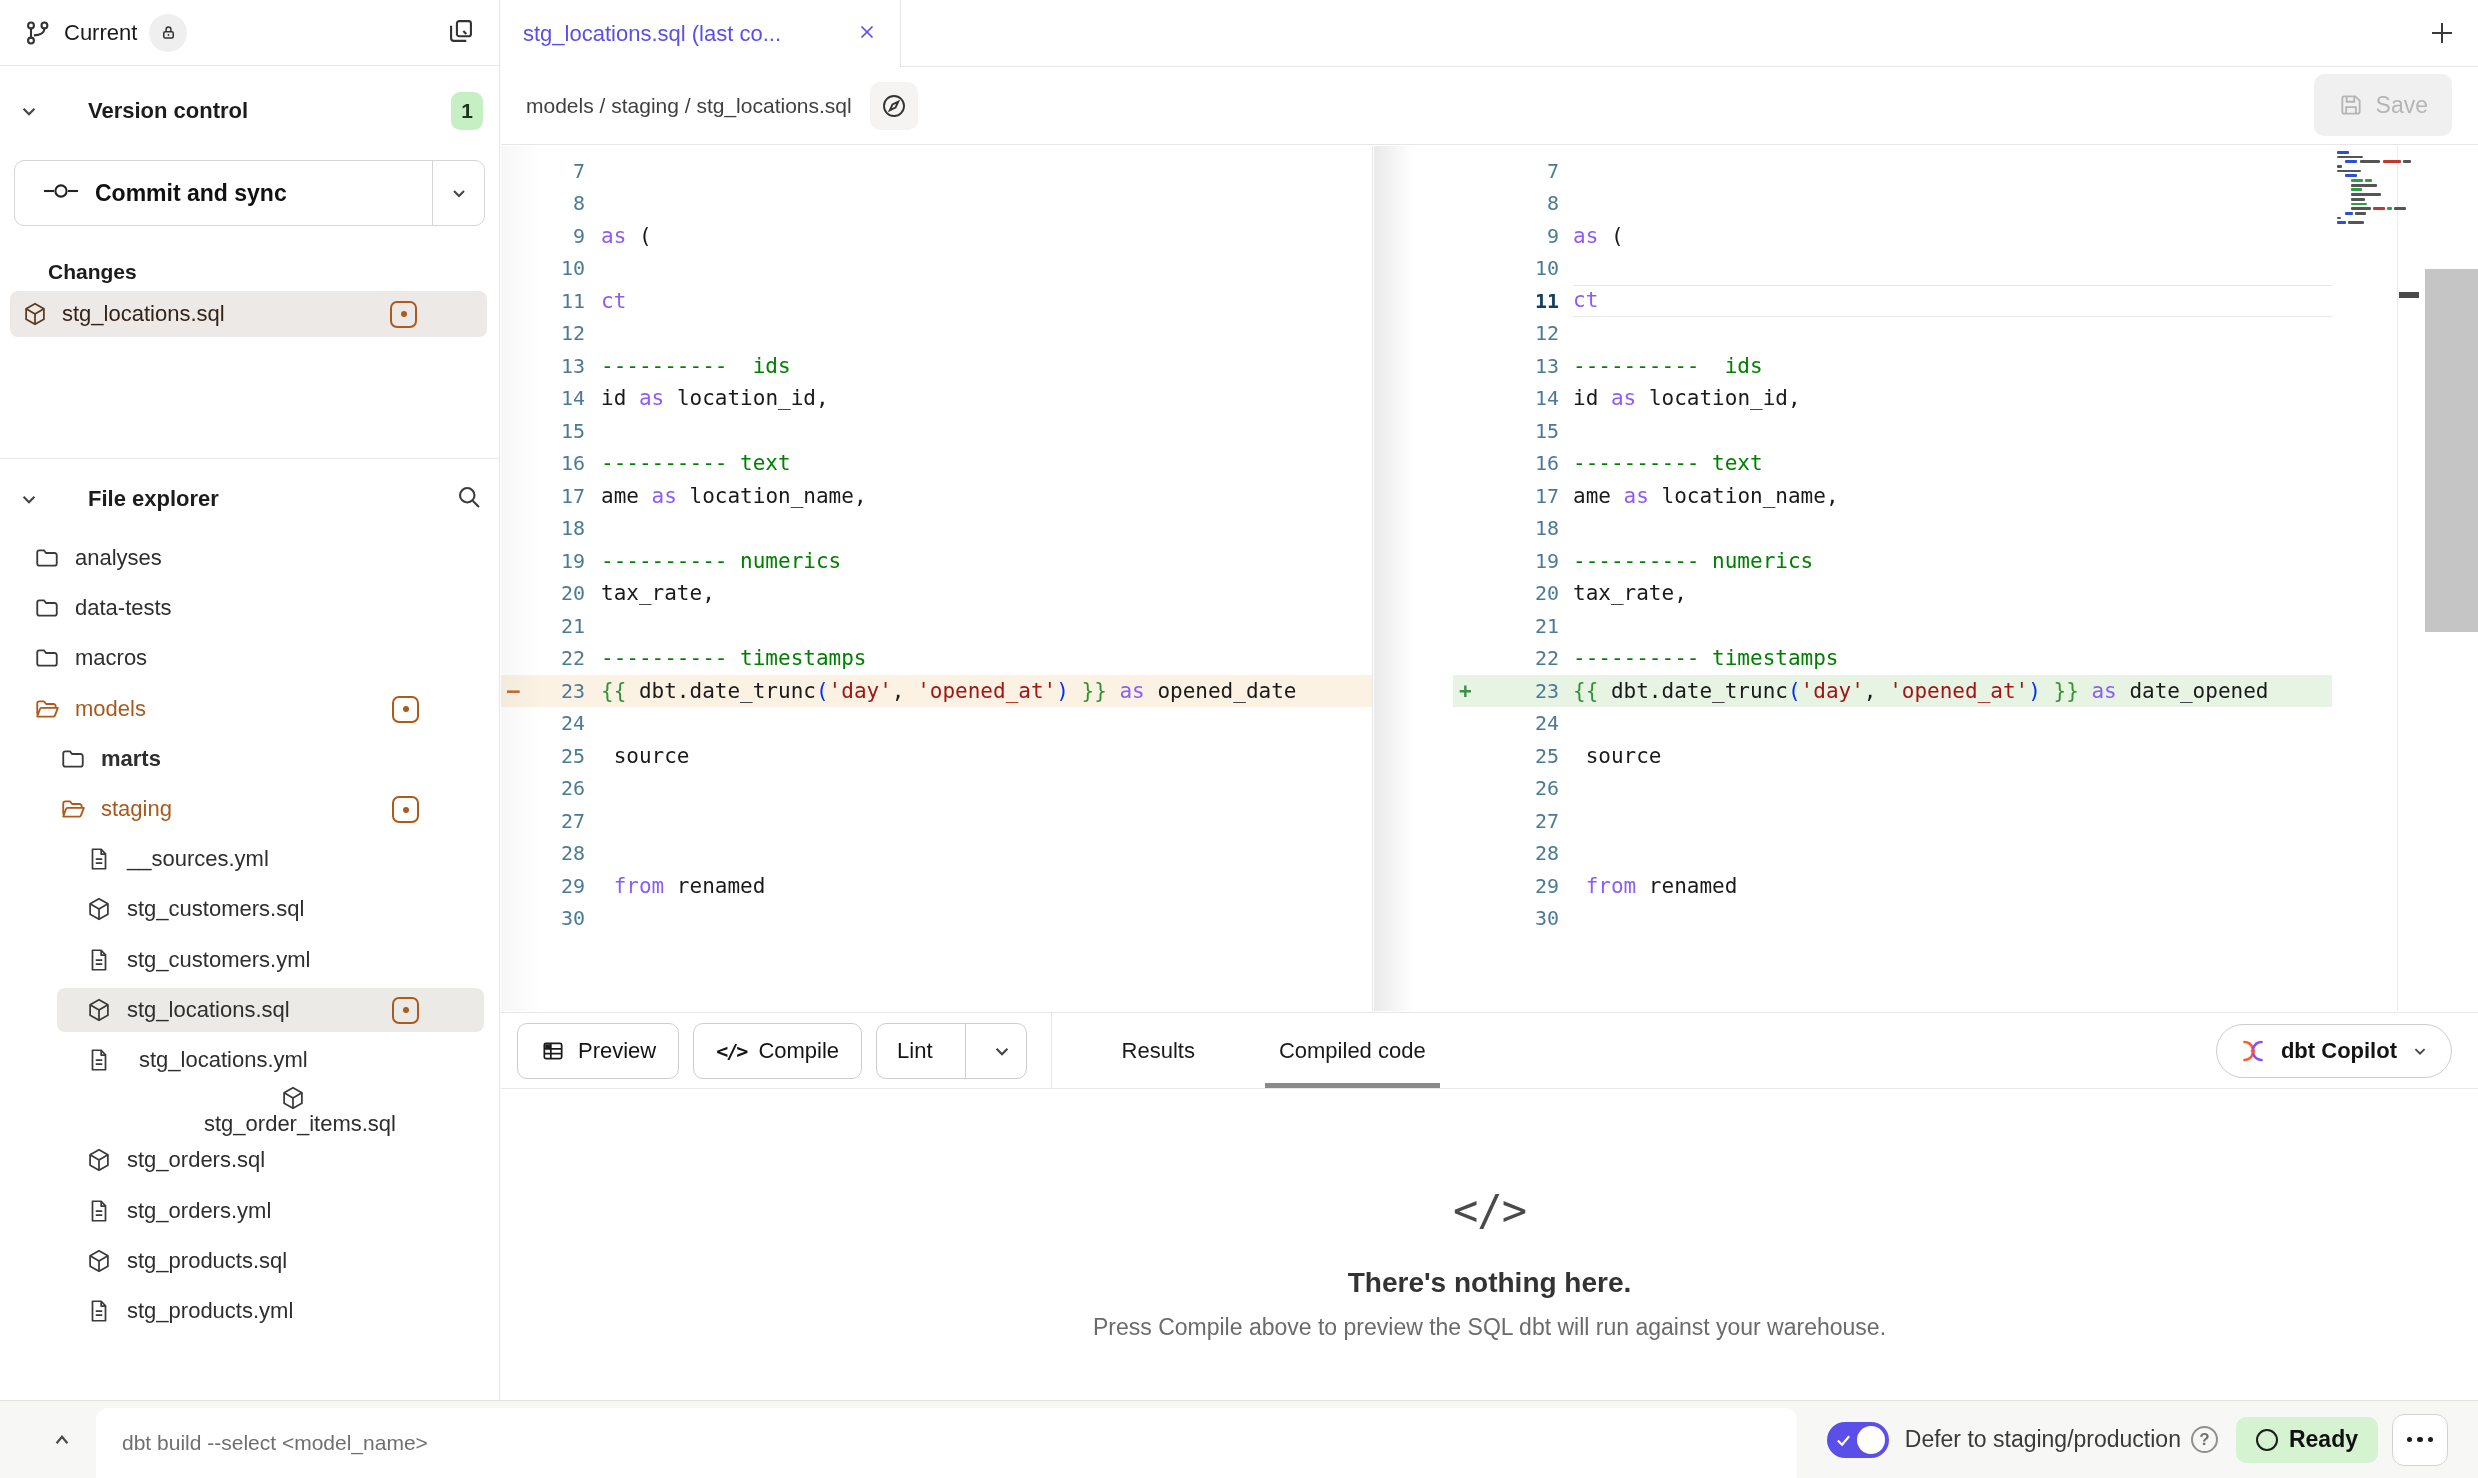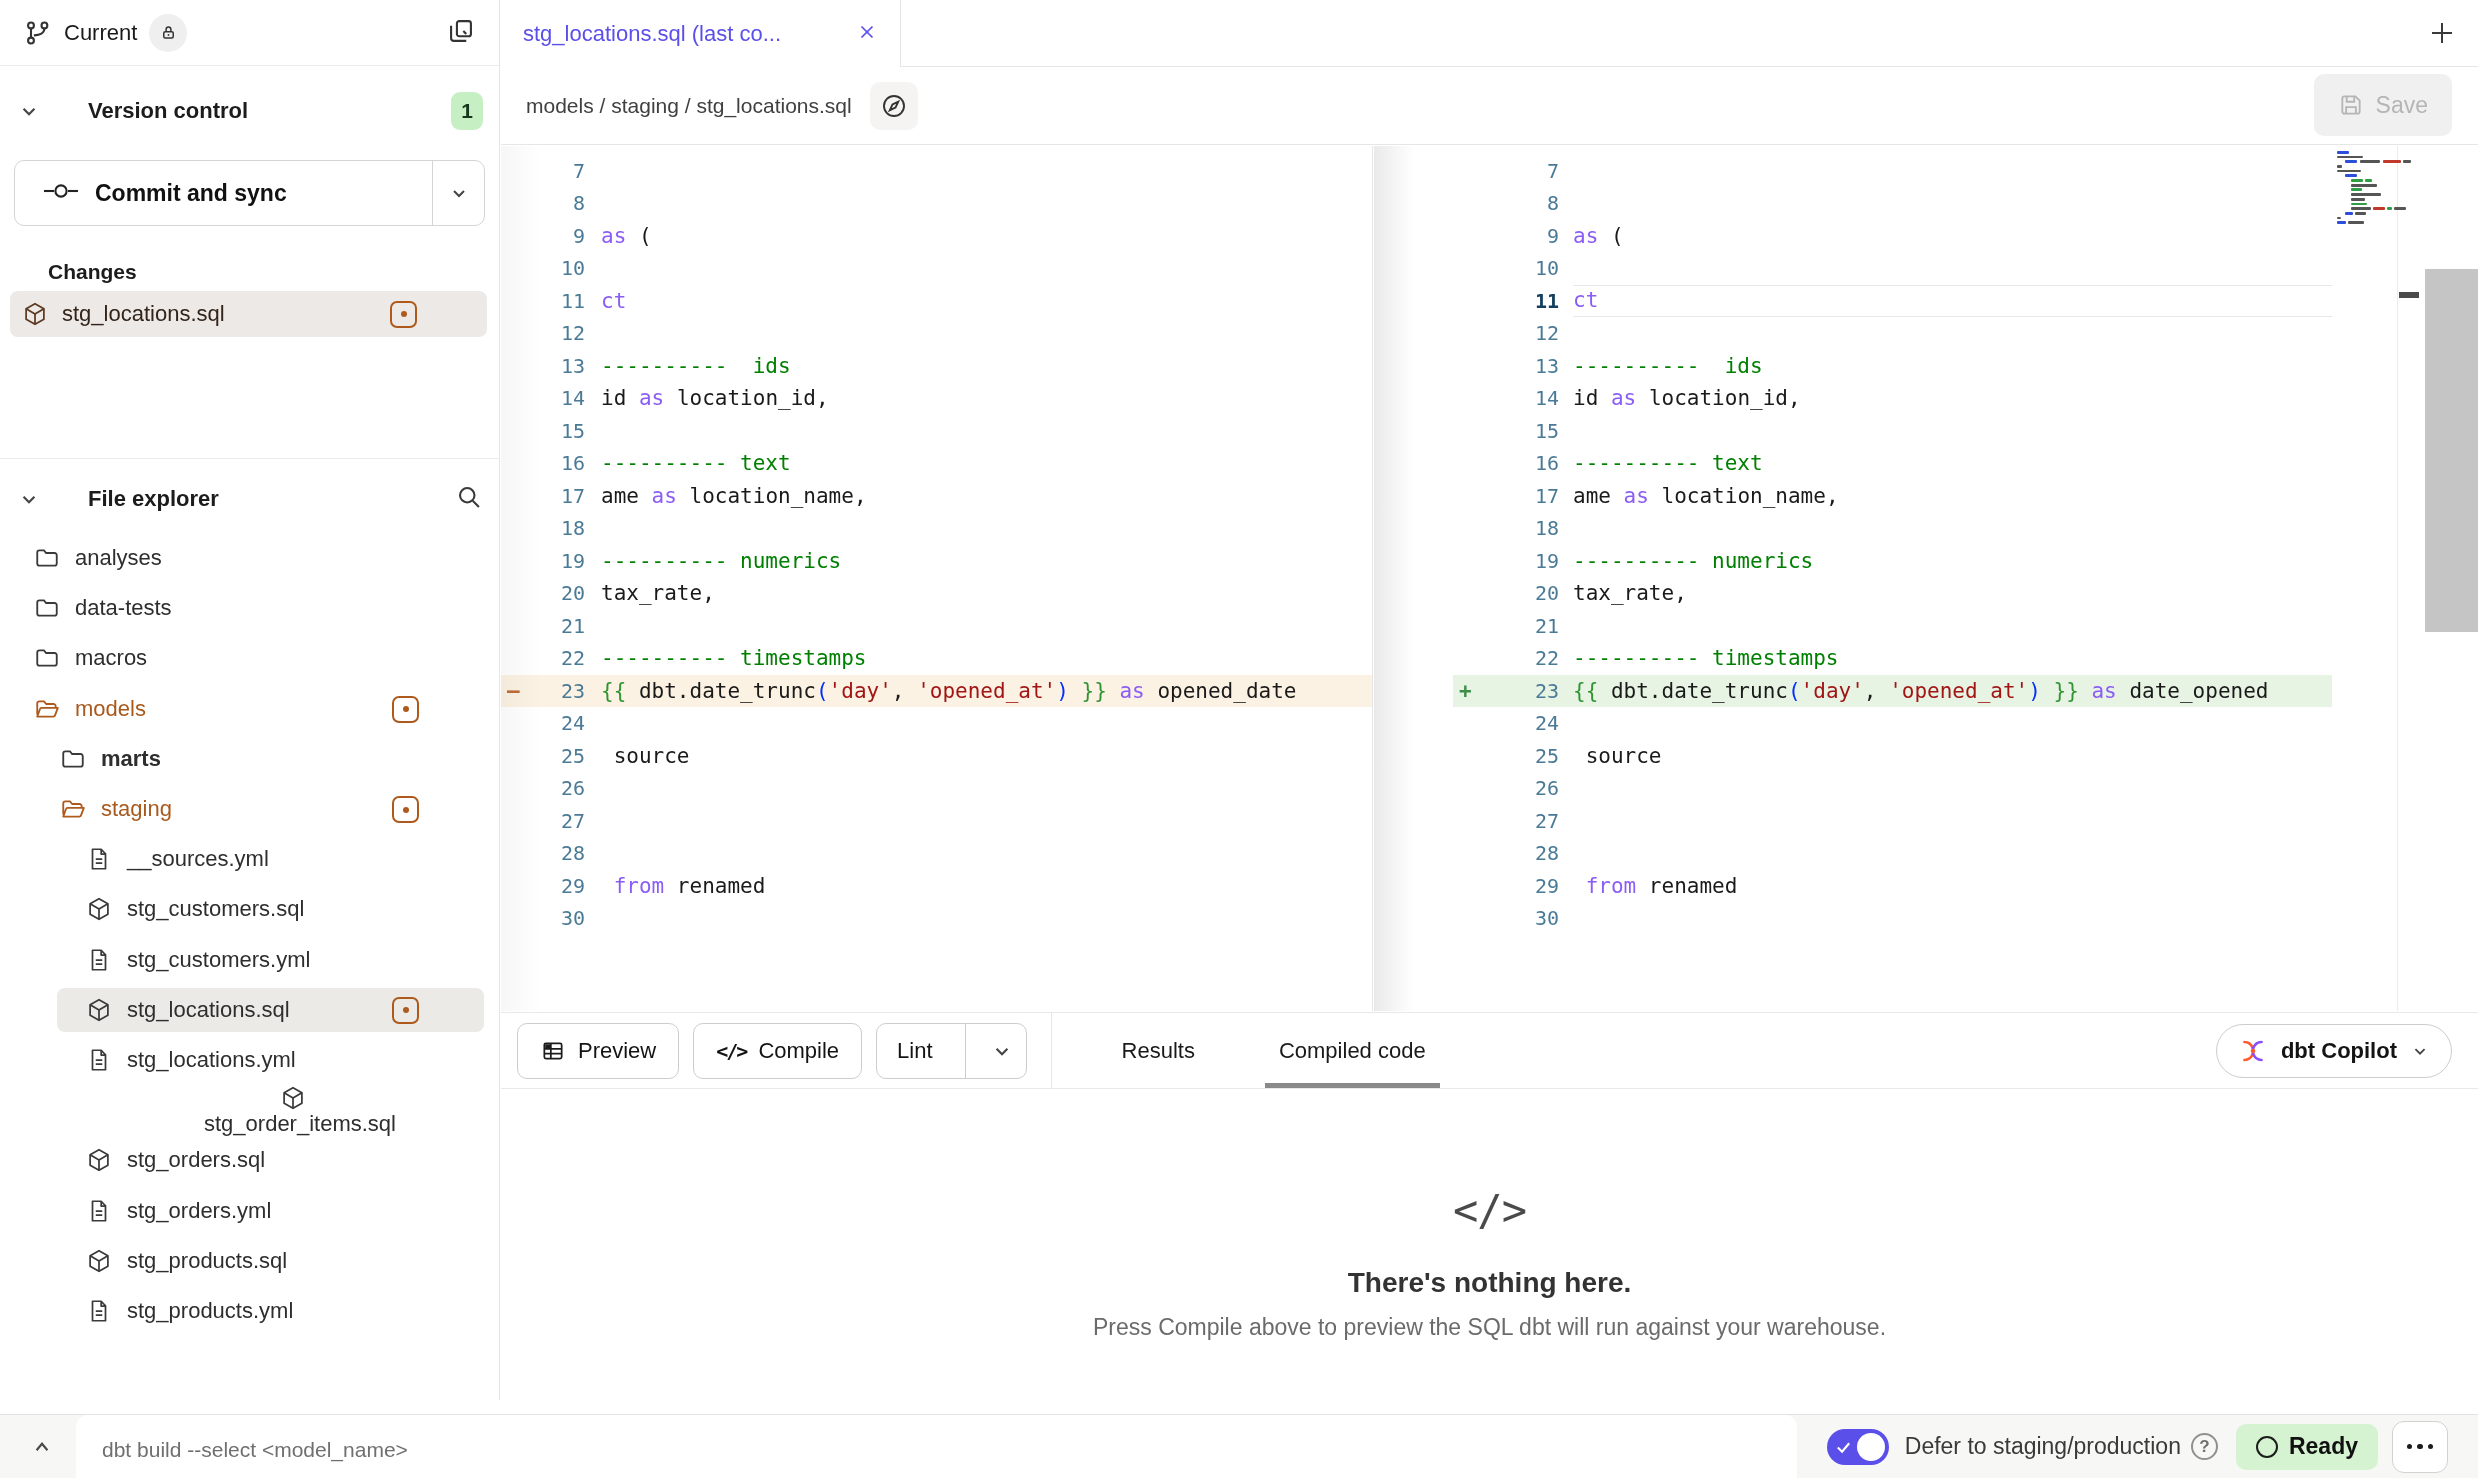--- a/index.html
+++ b/index.html
@@ -142,22 +142,22 @@
   .copilot-btn svg.cv { width:22px; height:22px; }
 
   
   .results { position:absolute; left:0; top:1090px; right:0; bottom:0; text-align:center; }
   .empty-icon { margin-top:96px; font-family:"DejaVu Sans Mono", monospace; font-size:42px;
     color:#4A4A4A; letter-spacing:-1px; font-weight:500;}
   .empty-title { margin-top:32px; font-size:28px; font-weight:700; color:#333; }
   .empty-sub { margin-top:15px; font-size:23px; color:#6B6B6B; }
 
   
-  .bottombar { position:absolute; left:0; right:0; bottom:0; height:64px; background:#F7F7F6;
-    border-top:1px solid #E2E2E2; display:flex; align-items:center; overflow:hidden; }
+  .bottombar { position:absolute; left:0; right:0; bottom:0; height:78px; background:#F7F7F6;
+    border-top:1px solid #E2E2E2; display:flex; align-items:center; overflow:hidden;padding-left:20px; }
   .caret-btn { margin-left:22px; width:40px; height:40px; display:flex; align-items:center;
     justify-content:center; cursor:pointer; flex:none; }
   .caret-btn svg { width:26px; height:26px; }
   .cmd { flex:1; margin:7px 30px 0 14px; height:71px; background:#fff; border-radius:12px 12px 0 0;
     display:flex; align-items:center; padding:0 26px; cursor:text; }
   .cmd-text { font-size:21px; color:#6F6F6F; }
   .cluster { display:flex; align-items:center; margin-right:30px; flex:none; }
   .toggle { width:62px; height:36px; border-radius:18px; background:#5B4FE9; position:relative;
     cursor:pointer; flex:none; }
   .toggle .knob { position:absolute; right:4px; top:4px; width:28px; height:28px; border-radius:50%; background:#fff; }
@@ -345,21 +345,21 @@
           <div class="fe-row sel" style="padding-left: 86px;">
             <span class="ticon">
               <svg viewBox="0 0 24 24" fill="none" stroke="currentColor" stroke-width="1.6" stroke-linejoin="round">
                 <path d="M12 2.5l8.2 4.7v9.6L12 21.5l-8.2-4.7V7.2z"></path>
                 <path d="M3.8 7.2L12 12l8.2-4.8M12 12v9.5"></path>
               </svg>
             </span>
             <span class="fe-label">stg_locations.sql</span>
             <span class="modbadge"></span>
           </div>
-          <div class="fe-row" style="padding-left: 86px;">
+          <div class="fe-row" style="padding-left: 86px; gap: 12px;">
             <span class="ticon">
               <svg viewBox="0 0 24 24" fill="none" stroke="currentColor" stroke-width="1.6" stroke-linejoin="round">
                 <path d="M6 3h8l4 4.2V21H6z"></path>
                 <path d="M14 3v4.4h4"></path>
                 <path d="M9 12.2h6M9 15.7h6"></path>
               </svg>
             </span>
             <span class="fe-label">stg_locations.yml</span>
           </div>
           <div class="fe-row" style="padding-left: 86px; flex-direction: column;">

